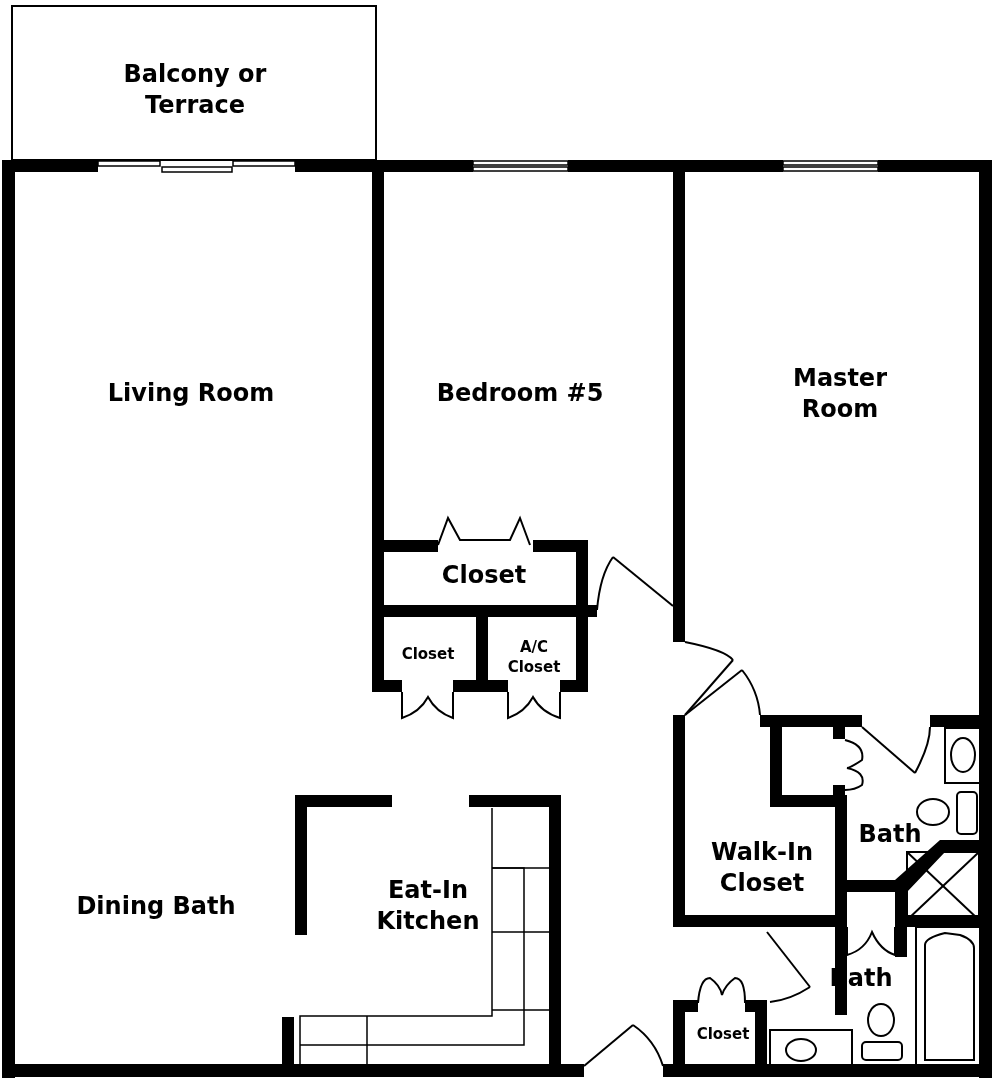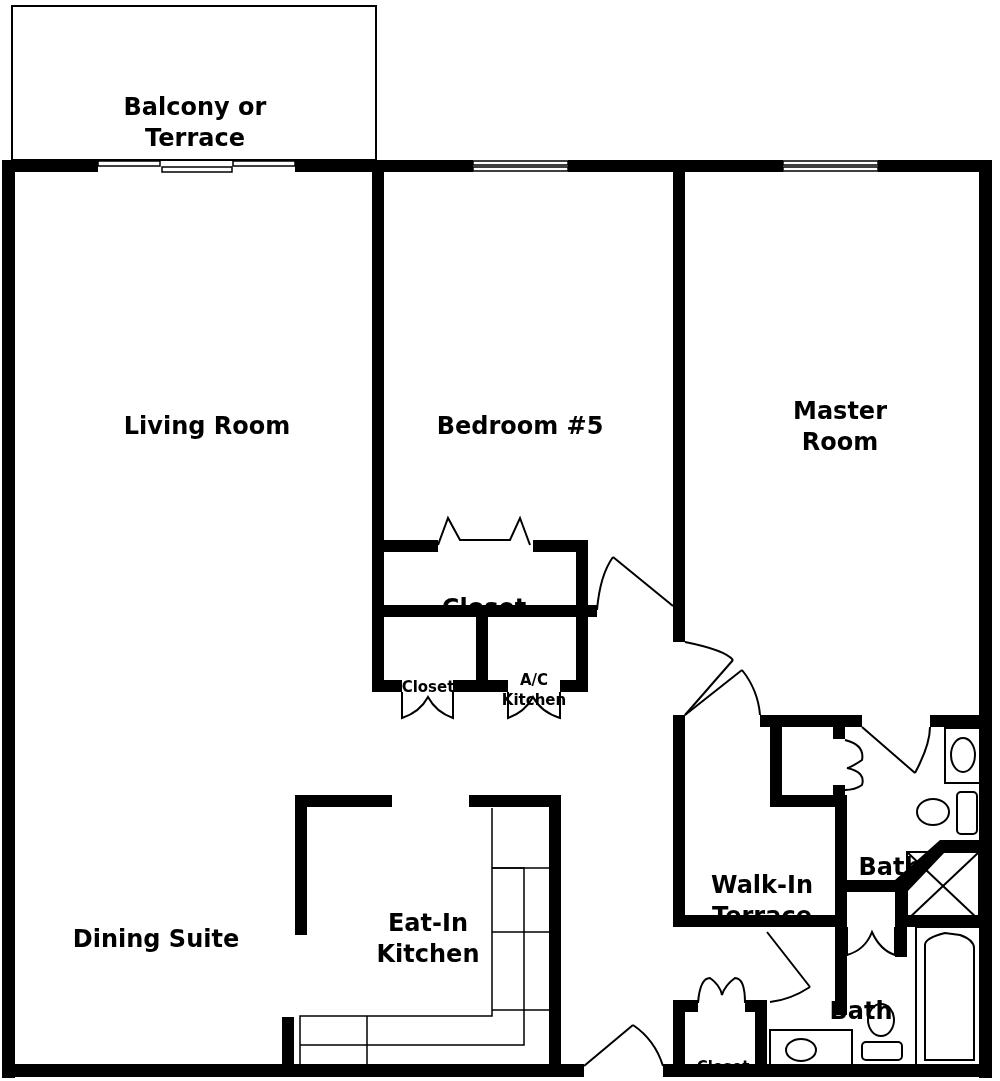--- a/index.html
+++ b/index.html
@@ -1,21 +1,21 @@
 <!DOCTYPE html>
 <html><head>
 <meta charset="utf-8">
 <style>
   html, body { margin: 0; padding: 0; background: #ffffff; }
   body { width: 1000px; height: 1081px; position: relative; overflow: hidden; font-family: "DejaVu Sans", sans-serif; }
   svg { position: absolute; left: 0; top: 0; }
   .wall { fill: #000; }
   .thin { fill: none; stroke: #000; stroke-width: 2; }
   .win { fill: #fff; stroke: #000; stroke-width: 1.5; }
-  .label { position: absolute; font-family: "DejaVu Sans", sans-serif; font-weight: bold; color: #000; text-align: center; white-space: pre-line; line-height: 1.3; transform: translate(-50%, -50%); margin-top: 33px; }
+  .label { position: absolute; font-family: "DejaVu Sans", sans-serif; font-weight: bold; color: #000; text-align: center; white-space: pre-line; line-height: 1.3; transform: translate(-50%, -50%); }
   .big { font-size: 24px; }
   .small { font-size: 15px; }
 </style>
 </head>
 <body>
 
 <svg width="1000" height="1081" viewBox="0 0 1000 1081">
 
   <rect x="12" y="6" width="364" height="154" class="thin"></rect>
 
@@ -136,27 +136,27 @@
     <line x1="492" y1="868" x2="549" y2="868"></line>
     <polyline points="492,868 524,868 524,1045 300,1045"></polyline>
     <line x1="492" y1="932" x2="549" y2="932"></line>
     <line x1="492" y1="1010" x2="549" y2="1010"></line>
     <line x1="367" y1="1016" x2="367" y2="1064"></line>
   </g>
 </svg>
 
 <div class="label big" style="left:195px; top:90px;">Balcony or
 Terrace</div>
-<div class="label big" style="left:207px; top:394px;">Living Room</div>
+<div class="label big" style="left:191px; top:394px;">Living Room</div>
 <div class="label big" style="left:520px; top:394px;">Bedroom #5</div>
 <div class="label big" style="left:840px; top:394px;">Master Room</div>
 <div class="label big" style="left:484px; top:576px;">Closet</div>
 <div class="label small" style="left:428px; top:655px;">Closet</div>
 <div class="label small" style="left:534px; top:657px;">A/C
-Kitchen</div>
+Closet</div>
 <div class="label big" style="left:762px; top:868px;">Walk-In
-Terrace</div>
+Closet</div>
 <div class="label big" style="left:890px; top:835px;">Bath</div>
 <div class="label big" style="left:861px; top:979px;">Bath</div>
-<div class="label big" style="left:156px; top:907px;">Dining Suite</div>
+<div class="label big" style="left:156px; top:907px;">Dining Bath</div>
 <div class="label big" style="left:428px; top:906px;">Eat-In
 Kitchen</div>
 <div class="label small" style="left:723px; top:1035px;">Closet</div>
 
 </body></html>

